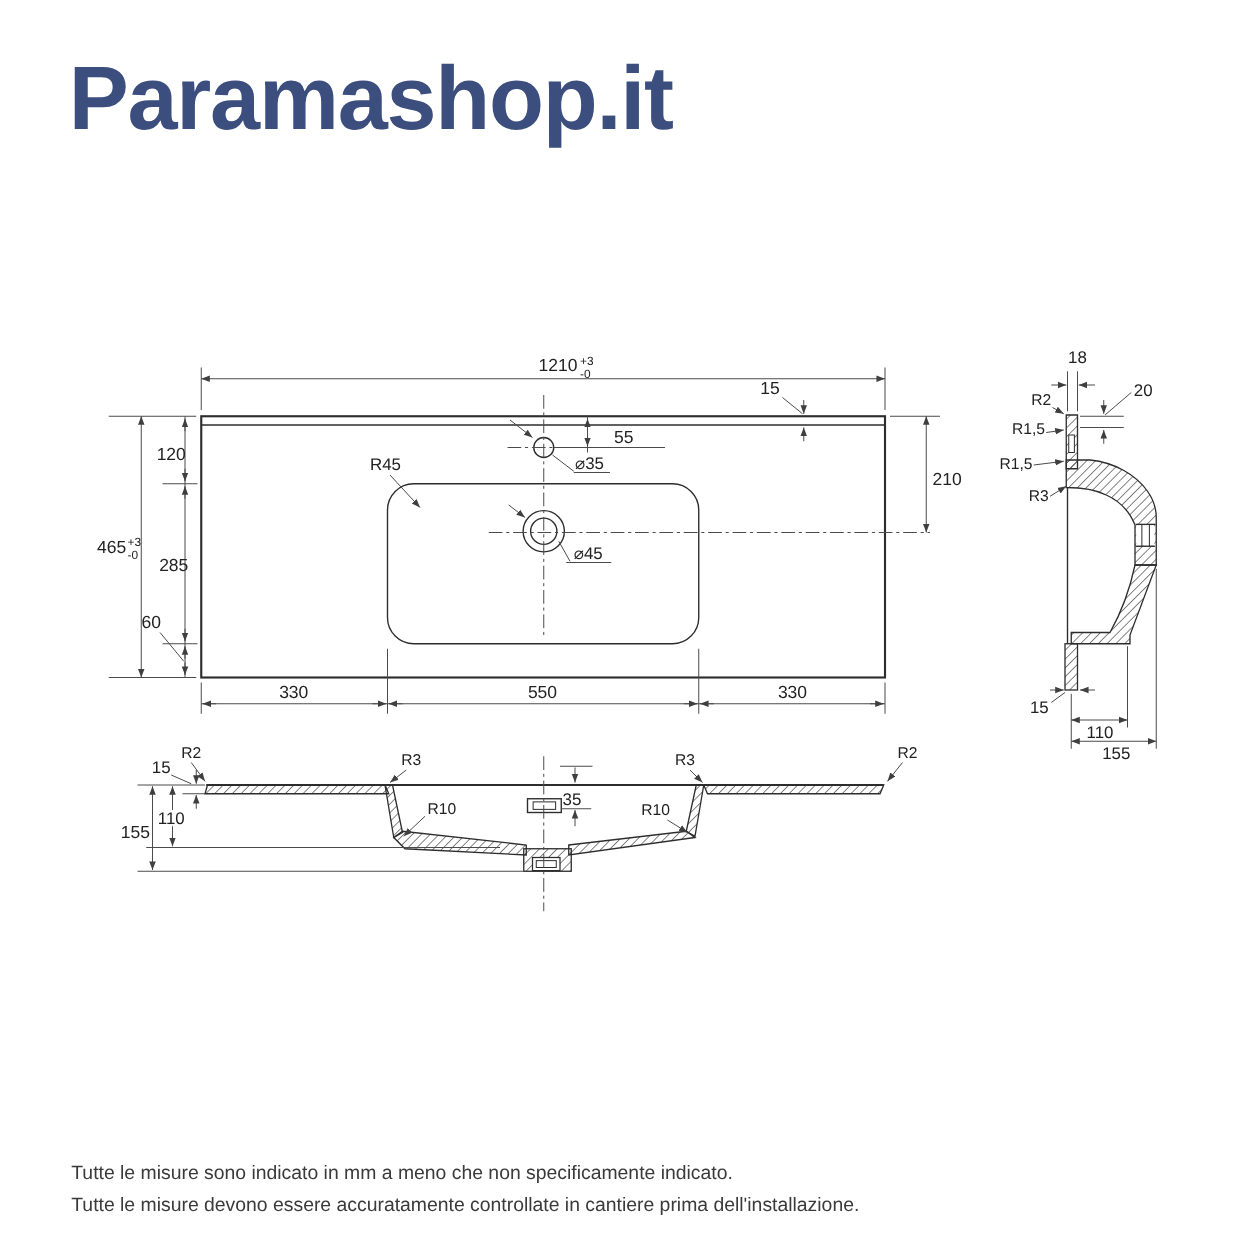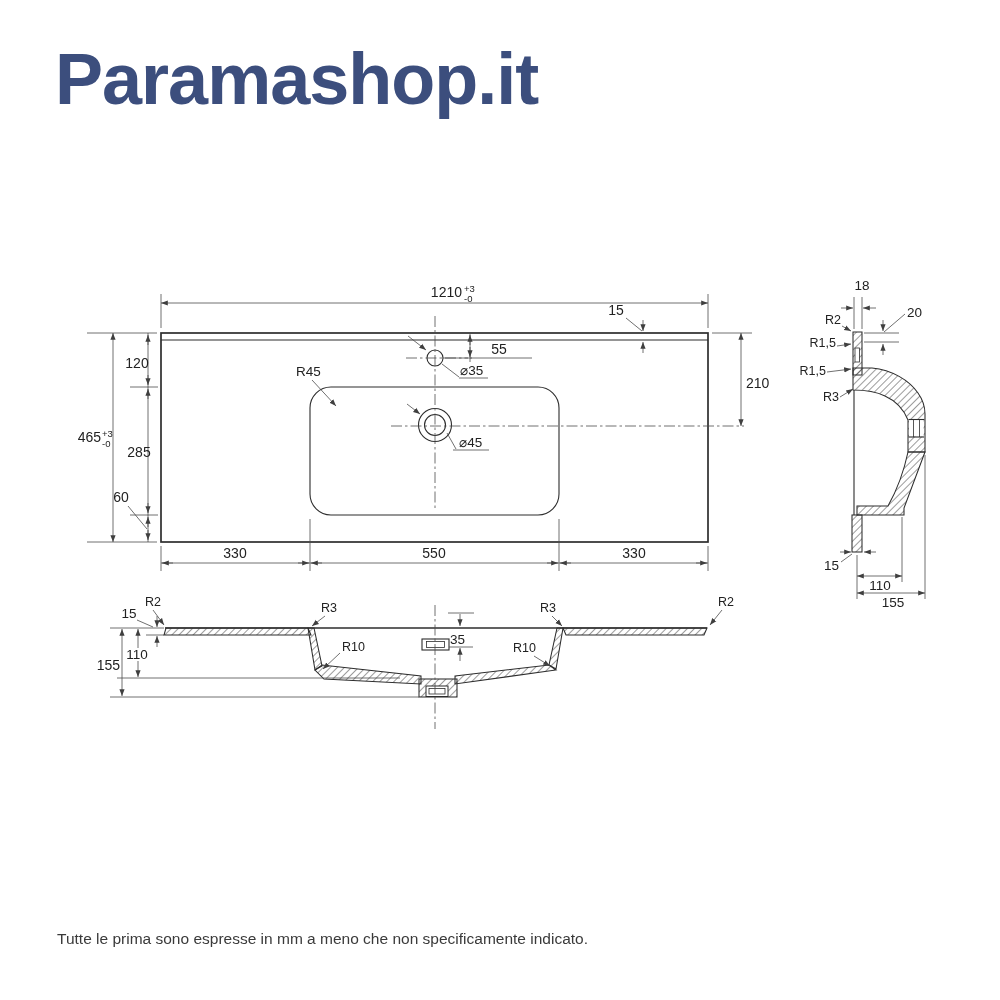--- a/index.html
+++ b/index.html
@@ -224,14 +224,15 @@
     <line x1="138" y1="629" x2="138" y2="677" class="dl" marker-start="url(#arr)" marker-end="url(#arr)"></line>
     <rect x="122" y="648" width="31" height="13" fill="#fff"></rect>
     <text x="137" y="659" class="dt mid">110</text>
     <line x1="122" y1="629" x2="122" y2="696" class="dl" marker-start="url(#arr)" marker-end="url(#arr)"></line>
     <rect x="95" y="658" width="26" height="14" fill="#fff"></rect>
     <text x="120" y="670" class="dtb end">155</text>
   </g>
 </svg>
 
 <div class="footer">
-  <p>Tutte le prima sono espresse in mm a meno che non specificamente indicato.</p>
+  <p>Tutte le misure sono indicato in mm a meno che non specificamente indicato.</p>
+  <p>Tutte le misure devono essere accuratamente controllate in cantiere prima dell'installazione.</p>
 </div>
 
 </body></html>

